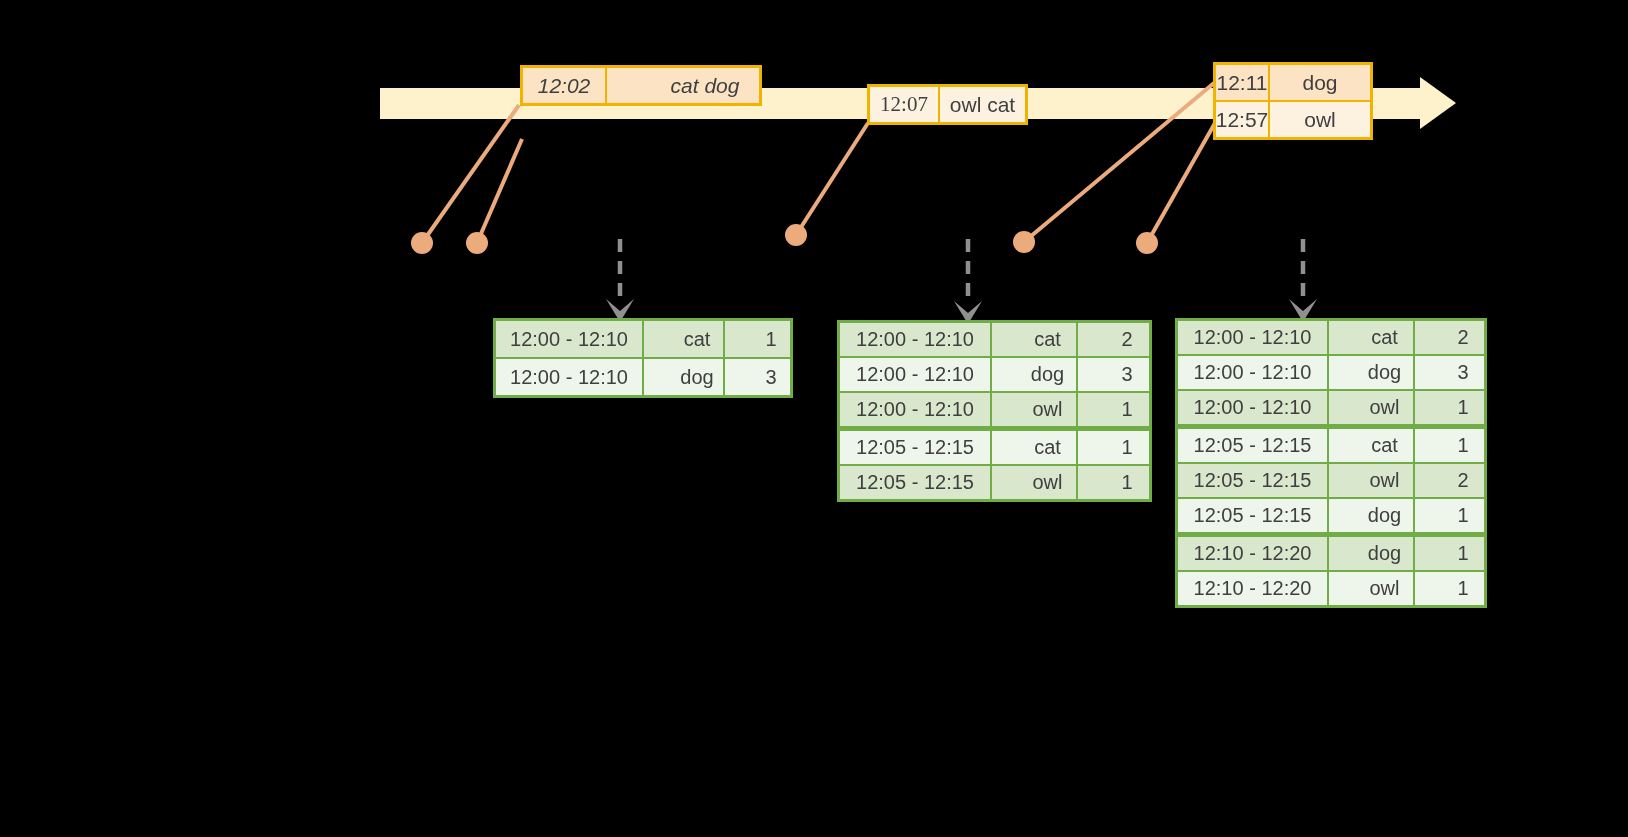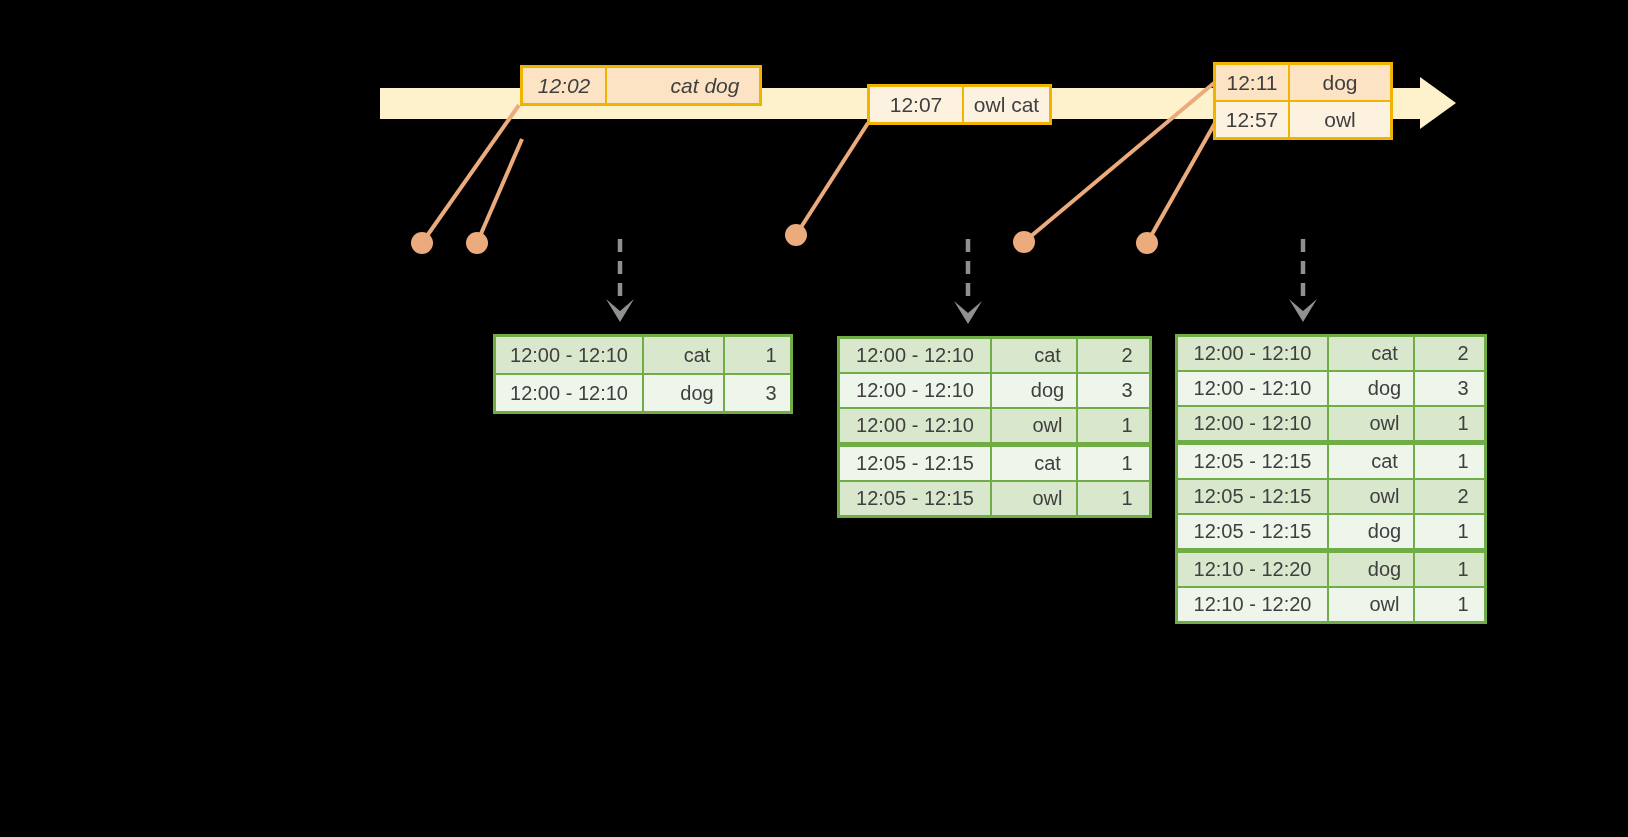--- a/index.html
+++ b/index.html
@@ -37,25 +37,25 @@
   .etable{border:3px solid var(--event-border,#f0b400);font-size:21px;}
   .etable .row{height:35px;background:var(--event-row-dark,#fbe3c4);}
   .etable .row.alt{background:var(--event-row-light,#fdf2e2);}
   .etable .row:not(:first-of-type){border-top:2.5px solid var(--event-border,#f0b400);}
   .etable .cell + .cell{border-left:2.5px solid var(--event-border,#f0b400);}
   #event-table-2 .row{background:var(--event-row-light,#fdf2e2);}
 
   #event-table-1{left:520px;top:65px;font-style:italic;}
   #event-table-1 .c0{width:82px;} #event-table-1 .c1{width:108px;padding-left:44px;}
   #event-table-2{left:867px;top:84px;}
-  #event-table-2 .c0{width:92px;} #event-table-2 .c1{width:85px;}
+  #event-table-2 .c0{width:68px;font-family:Liberation Serif, serif;} #event-table-2 .c1{width:85px;}
   #event-table-3{left:1213px;top:62px;}
-  #event-table-3 .c0{width:72px;} #event-table-3 .c1{width:100px;}
-
-  .rtable{border:3px solid var(--result-border,#70ad47);font-size:20px;margin-top:16px;}
+  #event-table-3 .c0{width:52px;} #event-table-3 .c1{width:100px;}
+
+  .rtable{border:3px solid var(--result-border,#70ad47);font-size:20px;}
   .rtable .row{background:var(--result-row-dark,#d9e7cd);}
   .rtable .row.alt{background:var(--result-row-light,#eef5ea);}
   .rtable .row:not(:first-of-type){border-top:2.5px solid var(--result-border,#70ad47);}
   .rtable .row.group-start{border-top-width:5px;}
   .rtable .cell + .cell{border-left:2.5px solid var(--result-border,#70ad47);padding-left:27px;}
 
   #result-table-1{left:493px;top:318px;}
   #result-table-1 .row{height:36px;}
   #result-table-1 .c0{width:146px;} #result-table-1 .c1{width:52px;} #result-table-1 .c2{width:38px;}
 

